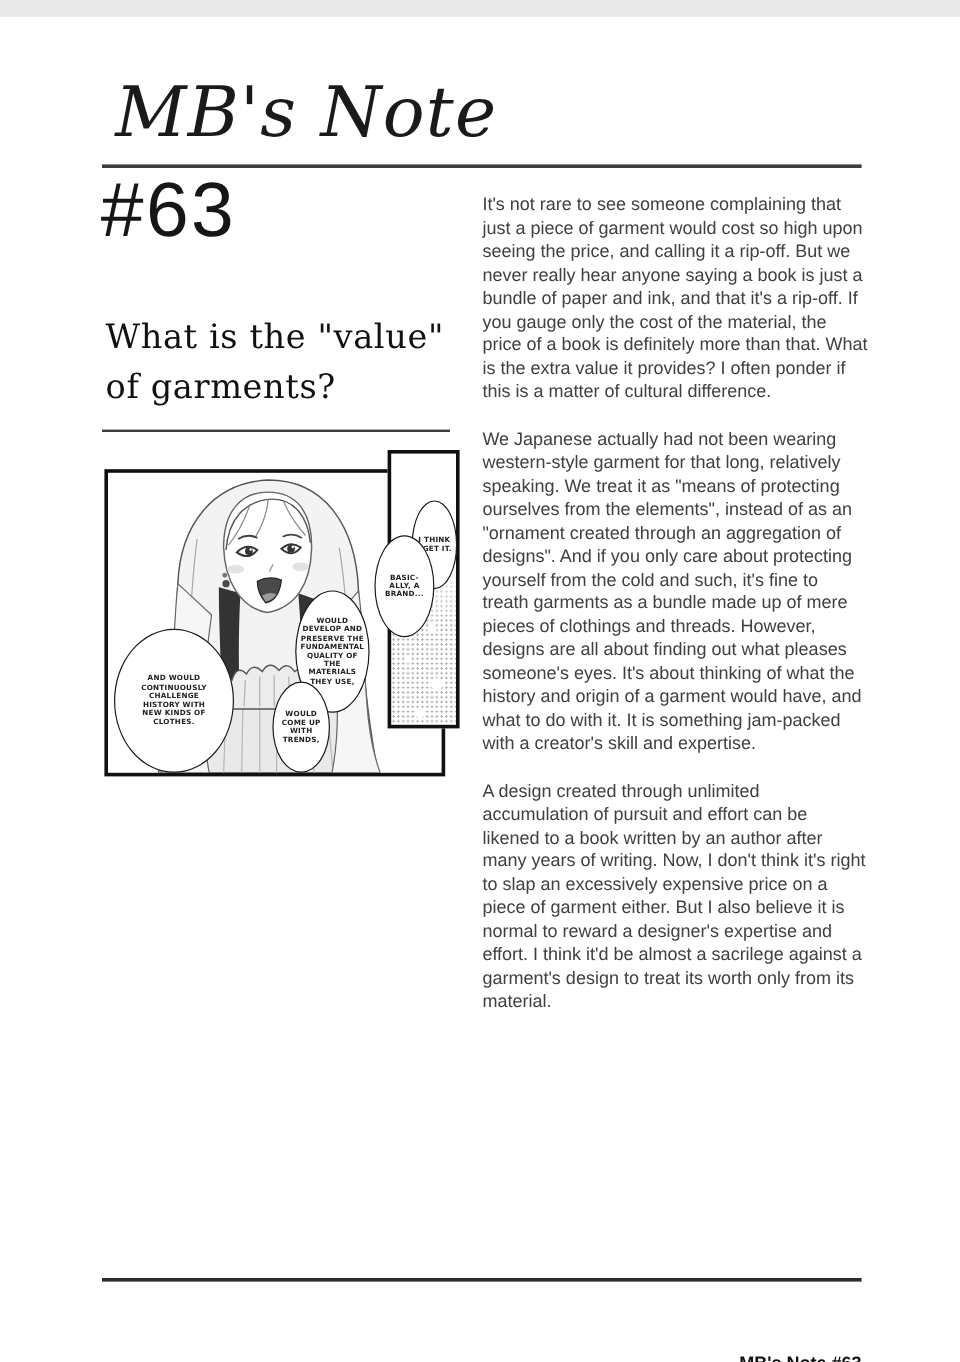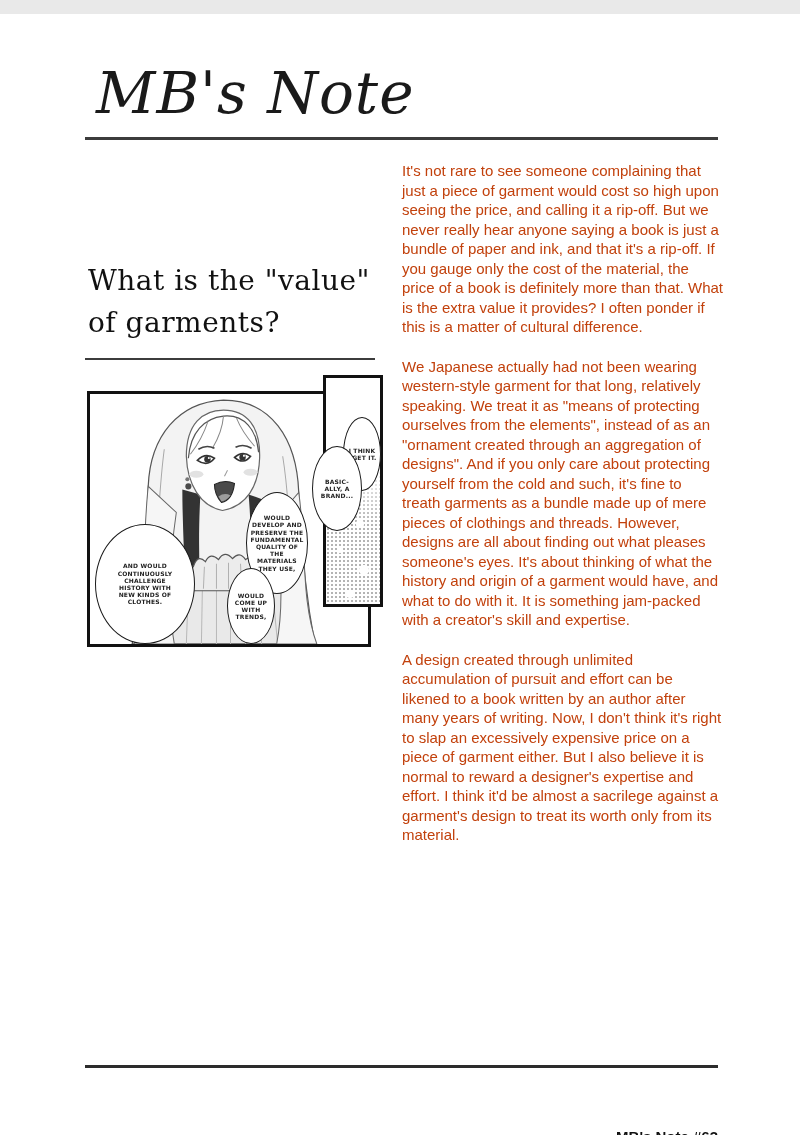--- a/index.html
+++ b/index.html
@@ -57,38 +57,39 @@
   .b-think {left:256px;top:42px;width:38px;height:74px;z-index:6;}
   .b-brand {left:225px;top:71px;width:50px;height:85px;z-index:7;}
   .b-develop{left:159px;top:117px;width:62px;height:102px;z-index:3;}
   .b-trends {left:140px;top:193px;width:48px;height:76px;z-index:4;}
   .b-clothes{left:8px;top:149px;width:100px;height:120px;z-index:3;}
 
   
   .article{position:absolute;left:402px;top:147px;width:321px;}
   .article p{
     margin:0 0 20px 0;
-    font:400 15px/19.5px "Liberation Sans",sans-serif;color:#c2410c;
+    font:400 15px/19.5px "Liberation Sans",sans-serif;color:#404040;
   }
 
   
   .footer-rule{position:absolute;left:85px;top:1051px;width:633px;height:3px;background:#2c2c2c;}
   .footer-label{
     position:absolute;right:82px;top:1114px;
     font:700 15px/1.2 "Liberation Sans",sans-serif;color:#111;text-align:left;
   }
 </style>
 </head>
 <body>
 
 <div class="page">
 
   <h1 class="title">MB's Note</h1>
   <div class="title-rule"></div>
 
+  <div class="issue">#63</div>
 
   <h2 class="heading">What is the "value"
 of garments?</h2>
   <div class="heading-rule"></div>
 
   <div class="panel-wrap">
     <div class="main-panel">
       <svg viewBox="0 0 277 249" aria-hidden="true">
 
         <path d="M133,6 C88,8 60,42 58,92 C56,140 52,195 42,249 L224,249 C214,195 210,150 208,98 C206,44 180,6 133,6 Z" fill="#f3f3f3" stroke="#555" stroke-width="1.2"></path>

